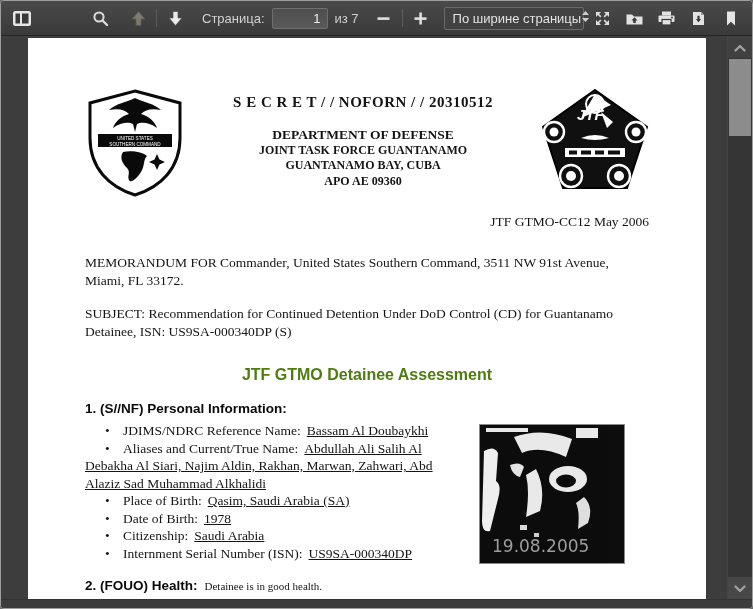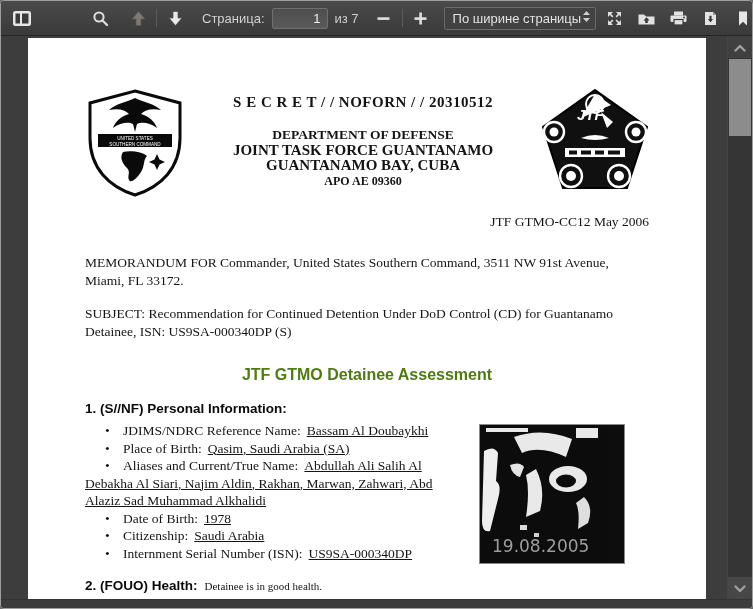--- a/index.html
+++ b/index.html
@@ -33,21 +33,21 @@
   .page-input{
     width:56px; height:21px;
     background:linear-gradient(#4e4e4e,#5a5a5a);
     border:1px solid #6f6f6f; border-radius:2px;
     color:#f0f0f0; text-align:right; padding-right:6px;
     font-size:13px; font-family:"Liberation Sans",sans-serif;
   }
   .page-of{ margin-left:7px; white-space:nowrap; color:#cfcfcf; }
   .zoom-select{
     display:flex; align-items:center; justify-content:space-between;
-    width:152px; height:23px; margin-left:10px;
+    width:140px; height:23px; margin-left:10px;
     background:#424242; border:1px solid #6a6a6a; border-radius:2px;
     padding:0 4px 0 8px; cursor:pointer; flex:0 0 auto;
     color:#e2e2e2; white-space:nowrap; font-size:13px;
   }
   .sp6{ width:6px; flex:0 0 auto; } .sp12{ width:12px; flex:0 0 auto; }
   .sp26{ width:26px; flex:0 0 auto; }
 
   
   .viewer{ flex:1 1 auto; position:relative; overflow:hidden; background:#3d3d3d; }
   .bottom-frame{ flex:0 0 9px; background:#3c3c3c; border-top:1px solid #333; }
@@ -59,21 +59,21 @@
     padding:0 57px;
   }
 
   
   .doc-header{ display:flex; margin-top:50px; align-items:flex-start; }
   .emblem{ flex:0 0 auto; }
   .hdr-center{ flex:1 1 auto; text-align:center; padding-top:6px; }
   .classification{ font-weight:bold; font-size:15px; letter-spacing:.5px; }
   .agency{ margin-top:16px; font-weight:bold; line-height:15.5px; }
   .agency .l0{ font-size:13.5px; }
-  .agency .l1,.agency .l2{ font-size:15px; }
+  .agency .l1,.agency .l2{ font-size:12px; }
   .agency .l3{ font-size:12px; }
 
   .office-row{ display:flex; justify-content:flex-end; margin-top:12px; }
 
   .para{ margin-top:24px; line-height:17.5px; }
   .para.subject{ margin-top:16px; }
 
   .doc-title{
     text-align:center; margin-top:26px;
     font-family:"Liberation Sans",sans-serif; font-weight:bold; font-size:16px;
@@ -339,24 +339,24 @@
             <rect x="40" y="100" width="7" height="5" fill="#d8d8d8"></rect>
             <rect x="54" y="108" width="5" height="4" fill="#cfcfcf"></rect>
             <text x="12" y="127" font-size="17" fill="#9d9d9d" font-family="DejaVu Sans, sans-serif">19.08.2005</text>
           </svg>
         </div>
 
         <div class="bullet">
           <span class="dot">•</span><span class="lbl">JDIMS/NDRC Reference Name:</span><span class="val">Bassam Al Doubaykhi</span>
         </div>
         <div class="bullet">
+          <span class="dot">•</span><span class="lbl">Aliases and Current/True Name:</span><span class="val">Abdullah Ali Salih Al Debakha Al Siari, Najim Aldin, Rakhan, Marwan, Zahwari, Abd Alaziz Sad Muhammad Alkhalidi</span>
+        </div>
+        <div class="bullet">
           <span class="dot">•</span><span class="lbl">Place of Birth:</span><span class="val">Qasim, Saudi Arabia (SA)</span>
-        </div>
-        <div class="bullet">
-          <span class="dot">•</span><span class="lbl">Aliases and Current/True Name:</span><span class="val">Abdullah Ali Salih Al Debakha Al Siari, Najim Aldin, Rakhan, Marwan, Zahwari, Abd Alaziz Sad Muhammad Alkhalidi</span>
         </div>
         <div class="bullet">
           <span class="dot">•</span><span class="lbl">Date of Birth:</span><span class="val">1978</span>
         </div>
         <div class="bullet">
           <span class="dot">•</span><span class="lbl">Citizenship:</span><span class="val">Saudi Arabia</span>
         </div>
         <div class="bullet">
           <span class="dot">•</span><span class="lbl">Internment Serial Number (ISN):</span><span class="val">US9SA-000340DP</span>
         </div>

